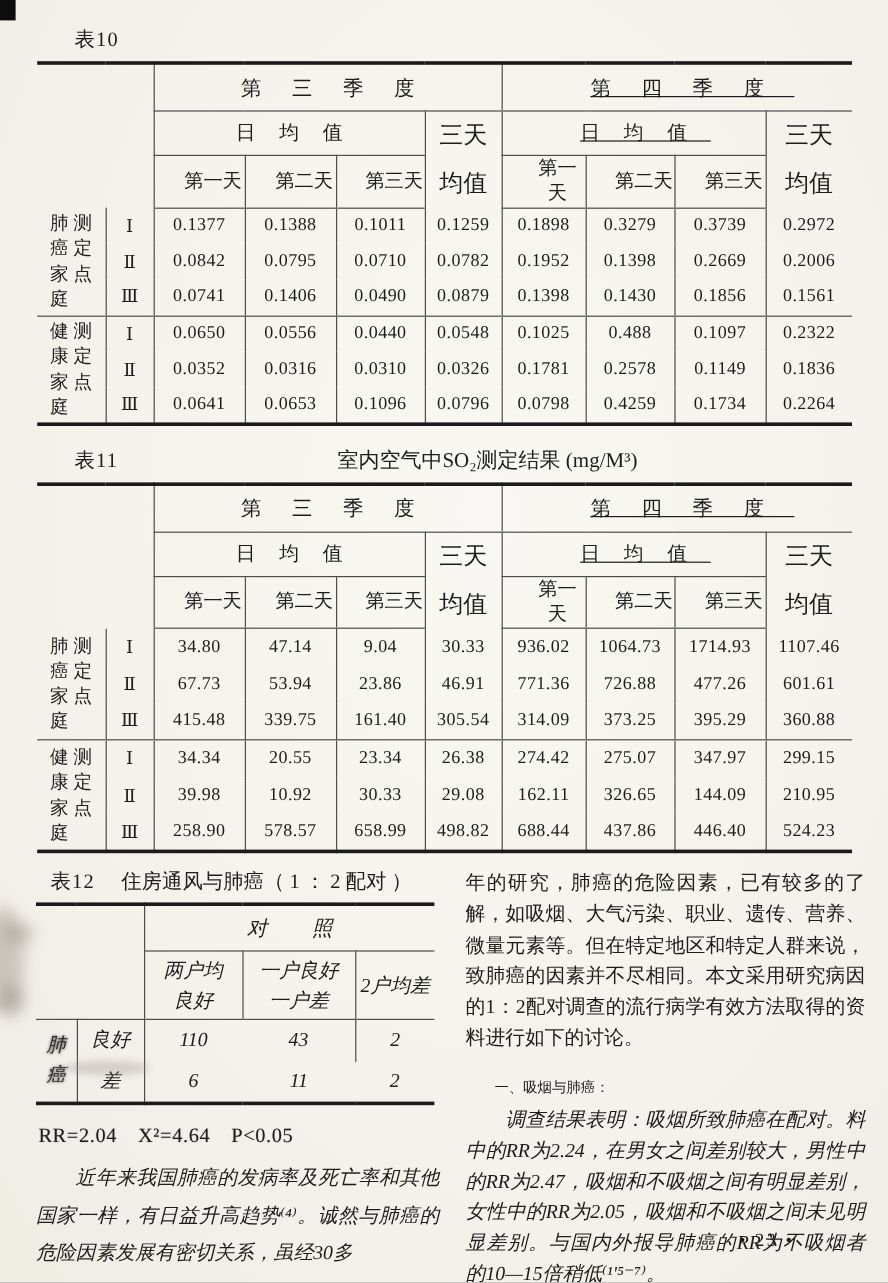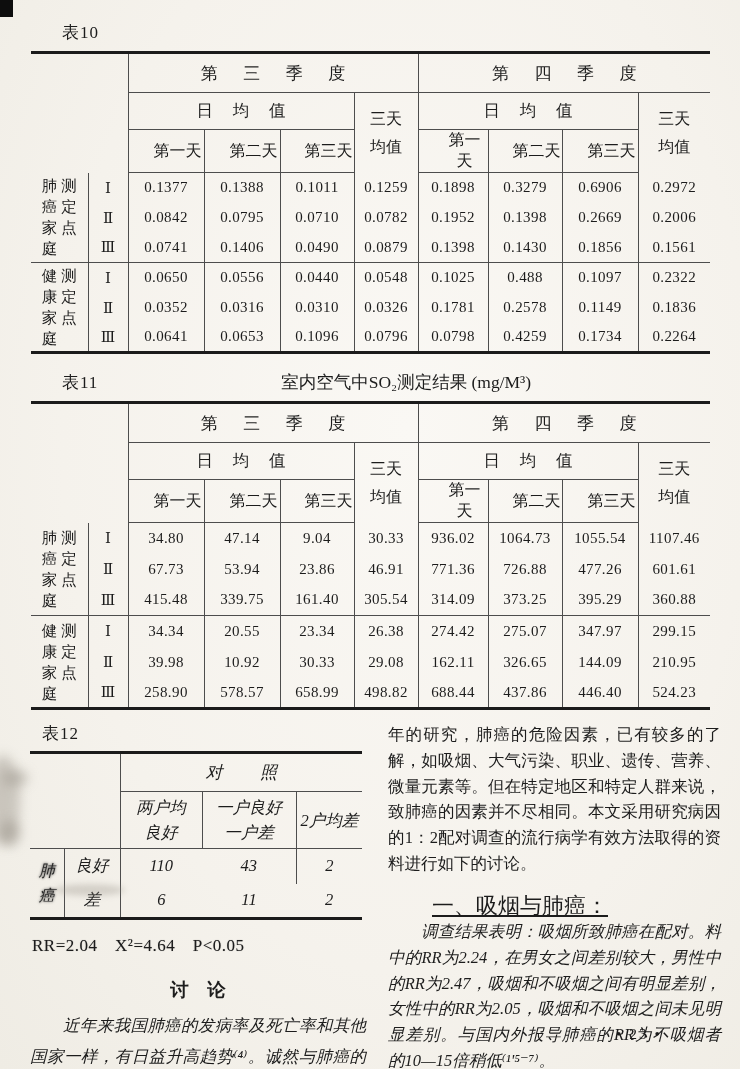--- a/index.html
+++ b/index.html
@@ -32,27 +32,27 @@
   table.qtable{
     border-collapse:collapse;table-layout:fixed;width:679px;
     border-top:3px solid #1b1b1b;border-bottom:3px solid #1b1b1b;
   }
   table.qtable td{padding:0;text-align:center;vertical-align:middle;}
   .qtable .blank{border-right:1px solid #4d4d4d;}
   .qtable .qhead{
     font-size:17px;letter-spacing:1.5em;padding-left:1.5em;
     border-bottom:1px solid #4d4d4d;height:38px;
   }
-  .qtable .q4{border-left:1px solid #4d4d4d;}
+  .qtable .q4{border-left:1px solid #4d4d4d;text-decoration:underline;}
   .qtable .dayavg-head{
     font-size:16.5px;letter-spacing:1.2em;padding-left:1.2em;
     border-bottom:1px solid #4d4d4d;height:36px;
   }
   .qtable .threeday{
-    font-size:16px;white-space:pre-line;line-height:28px;
+    font-size:20px;white-space:pre-line;line-height:40px;
     border-left:1px solid #4d4d4d;
   }
   .qtable .dayhead{
     font-size:16px;height:34px;border-left:1px solid #4d4d4d;padding-left:23px;
   }
   .qtable .dayhead.first{border-left:none;}
   .qtable tbody td{font-size:15px;}
   .qtable tbody tr{height:30px;}
   .t11 tbody tr{height:31px;}
   .qtable .c-point{border-left:1px solid #4d4d4d;font-size:15px;}
@@ -90,21 +90,21 @@
   .t12 tbody tr{height:35px;}
   .stats{margin:14px 0 0 2px;font-size:17px;letter-spacing:.5px;
     text-shadow:0 0 1px rgba(20,20,20,.35);}
 
   
   .disc-title{text-align:center;font-size:18.5px;font-weight:bold;
     letter-spacing:1em;padding-left:1em;margin-top:20px;}
   .para{font-size:16.5px;line-height:31px;text-align:justify;margin-top:8px;}
   .para.indent{text-indent:2em;font-style:italic;}
   .col-right .para{line-height:25.8px;margin-top:0;}
-  .col-right .h-sub{font-size:22px;line-height:25.8px;text-indent:2em;text-decoration:underline;}
+  .col-right .h-sub{font-size:12px;line-height:25.8px;text-indent:2em;}
 
   .page-number{position:absolute;right:78px;bottom:26px;font-size:15.5px;letter-spacing:2px;}
 </style>
 </head>
 <body>
 
 <div class="page">
 
   <div class="corner-mark"></div>
   <div class="smudge s1"></div>
@@ -170,21 +170,21 @@
                   </div>
                 </div>
               </td>
               <td class="c-point">Ⅰ</td>
               <td class="c-val">0.1377</td>
               <td class="c-val">0.1388</td>
               <td class="c-val">0.1011</td>
               <td class="c-val">0.1259</td>
               <td class="c-val">0.1898</td>
               <td class="c-val">0.3279</td>
-              <td class="c-val">0.6906</td>
+              <td class="c-val">0.3739</td>
               <td class="c-val">0.2972</td>
             </tr>
             <tr>
               <td class="c-point">Ⅱ</td>
               <td class="c-val">0.0842</td>
               <td class="c-val">0.0795</td>
               <td class="c-val">0.0710</td>
               <td class="c-val">0.0782</td>
               <td class="c-val">0.1952</td>
               <td class="c-val">0.1398</td>
@@ -314,21 +314,21 @@
                   </div>
                 </div>
               </td>
               <td class="c-point">Ⅰ</td>
               <td class="c-val">34.80</td>
               <td class="c-val">47.14</td>
               <td class="c-val">9.04</td>
               <td class="c-val">30.33</td>
               <td class="c-val">936.02</td>
               <td class="c-val">1064.73</td>
-              <td class="c-val">1055.54</td>
+              <td class="c-val">1714.93</td>
               <td class="c-val">1107.46</td>
             </tr>
             <tr>
               <td class="c-point">Ⅱ</td>
               <td class="c-val">67.73</td>
               <td class="c-val">53.94</td>
               <td class="c-val">23.86</td>
               <td class="c-val">46.91</td>
               <td class="c-val">771.36</td>
               <td class="c-val">726.88</td>
@@ -397,20 +397,21 @@
           </tbody>
       </table>
     </div>
   </div>
 
   <div class="bottom">
 
     <div class="col-left">
       <div class="t12-caption">
         <span class="tag">表12</span>
+        <span>住房通风与肺癌（ 1 ： 2 配对 ）</span>
       </div>
       <table class="t12">
         <colgroup>
           <col style="width:34px">
             <col style="width:56px">
           <col style="width:82px">
             <col style="width:94px">
             <col style="width:66px">
         </colgroup>
         <thead>
@@ -439,21 +440,20 @@
           <tr>
             <td class="rlabel">差</td>
             <td class="vline">6</td>
             <td>11</td>
             <td>2</td>
           </tr>
         </tbody>
       </table>
       <div class="stats">RR=2.04　X²=4.64　P&lt;0.05</div>
 
-      <div class="disc-title">讨论</div>
       <p class="para indent">近年来我国肺癌的发病率及死亡率和其他国家一样，有日益升高趋势⁽⁴⁾。诚然与肺癌的危险因素发展有密切关系，虽经30多</p>
     </div>
 
     <div class="col-right">
       <p class="para">年的研究，肺癌的危险因素，已有较多的了解，如吸烟、大气污染、职业、遗传、营养、微量元素等。但在特定地区和特定人群来说，致肺癌的因素并不尽相同。本文采用研究病因的1：2配对调查的流行病学有效方法取得的资料进行如下的讨论。</p>
       <div class="h-sub">一、吸烟与肺癌：</div>
       <p class="para indent">调查结果表明：吸烟所致肺癌在配对。料中的RR为2.24，在男女之间差别较大，男性中的RR为2.47，吸烟和不吸烟之间有明显差别，女性中的RR为2.05，吸烟和不吸烟之间未见明显差别。与国内外报导肺癌的RR为不吸烟者的10—15倍稍低⁽¹'⁵⁻⁷⁾。</p>
     </div>
   </div>
 

